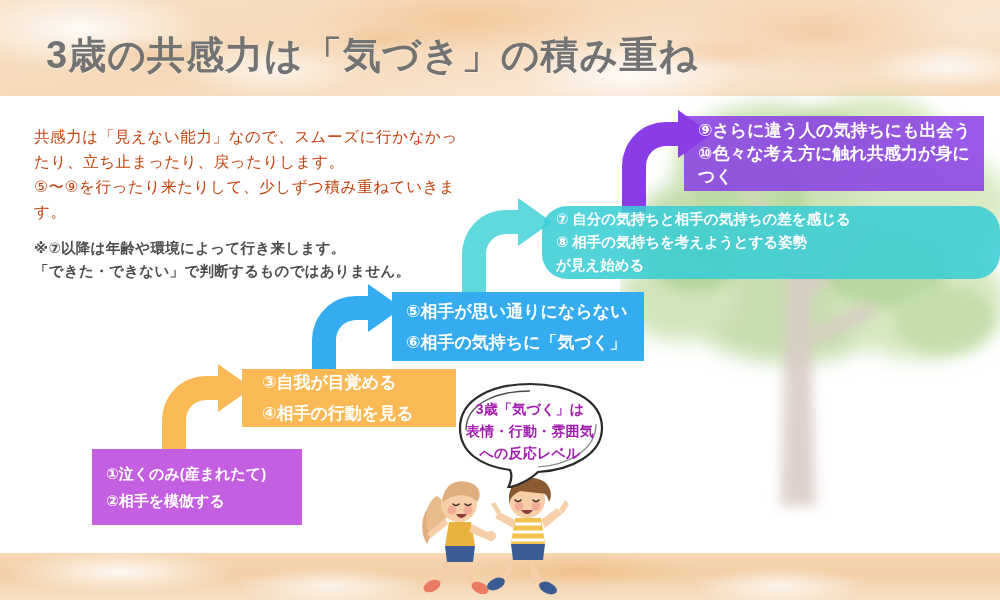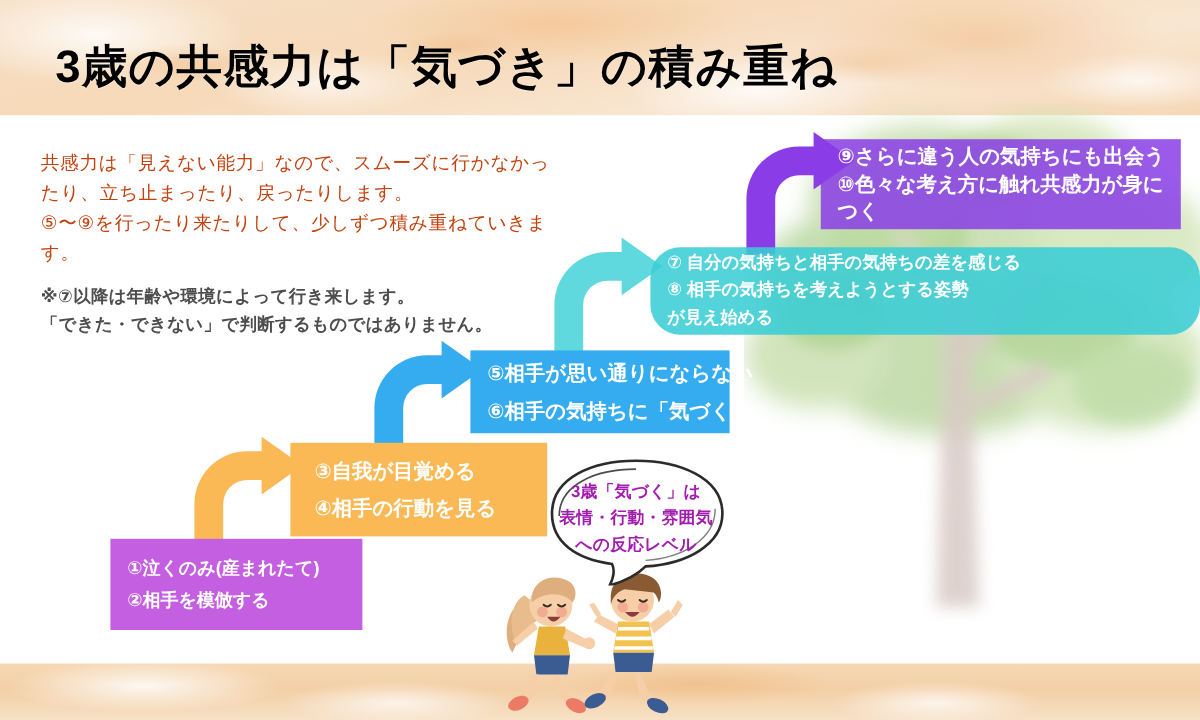--- a/index.html
+++ b/index.html
@@ -24,21 +24,21 @@
   }
   .header-band:after{
     content:""; position:absolute; inset:0;
     background:
       radial-gradient(ellipse 90px 22px at 15% 55%, rgba(236,172,107,.35), transparent 70%),
       radial-gradient(ellipse 70px 18px at 38% 40%, rgba(236,172,107,.3), transparent 70%),
       radial-gradient(ellipse 110px 24px at 72% 55%, rgba(236,172,107,.28), transparent 70%);
   }
   .page-title {
     position:absolute; left:46px; top:30px; z-index:5;
-    font-size:38px; font-weight:bold; color:#000000; letter-spacing:1px;
+    font-size:38px; font-weight:bold; color:#737373; letter-spacing:1px;
     text-shadow:0 1px 0 rgba(255,255,255,.45);
     white-space:nowrap;
   }
 
   
   .ground-band {
     position:absolute; left:0; top:553px; width:1000px; height:47px;
     background:
       radial-gradient(ellipse 160px 30px at 12% 40%, rgba(255,255,255,.85), transparent 72%),
       radial-gradient(ellipse 130px 26px at 33% 70%, rgba(255,255,255,.7), transparent 72%),
@@ -66,23 +66,23 @@
     position:absolute; color:#ffffff; font-weight:bold;
     display:flex; flex-direction:column; justify-content:center;
     z-index:4;
   }
   .step .line { white-space:nowrap; }
 
   #step-1 { left:92px;  top:449px; width:210px; height:76px;
             background:#c35fe0; font-size:15px; line-height:27px; padding-left:14px; }
   #step-2 { left:242px; top:369px; width:214px; height:78px;
             background:#f9b košt; }
-  #step-2 { left:242px; top:369px; width:214px; height:78px;
+  #step-2 { left:242px; top:369px; width:214px; height:58px;
             background:#fab954; font-size:17px; line-height:31px; padding-left:20px; }
-  #step-3 { left:392px; top:292px; width:216px; height:69px;
+  #step-3 { left:392px; top:292px; width:252px; height:69px;
             background:#35acf0; font-size:17px; line-height:31px; padding-left:14px; }
   #step-4 { left:542px; top:206px; width:458px; height:73px;
             background:rgba(59,205,213,.88); font-size:14.5px; line-height:23px; padding-left:14px;border-radius:25px; }
   #step-5 { left:684px; top:116px; width:300px; height:75px;
             background:rgba(138,61,230,.85); font-size:17px; line-height:23px; padding-left:14px; }
   #step-4 .line, #step-5 .line { white-space:normal; }
 
   
   .arrow { position:absolute; z-index:3; }
   #arrow-1 { left:148px; top:362px; }

